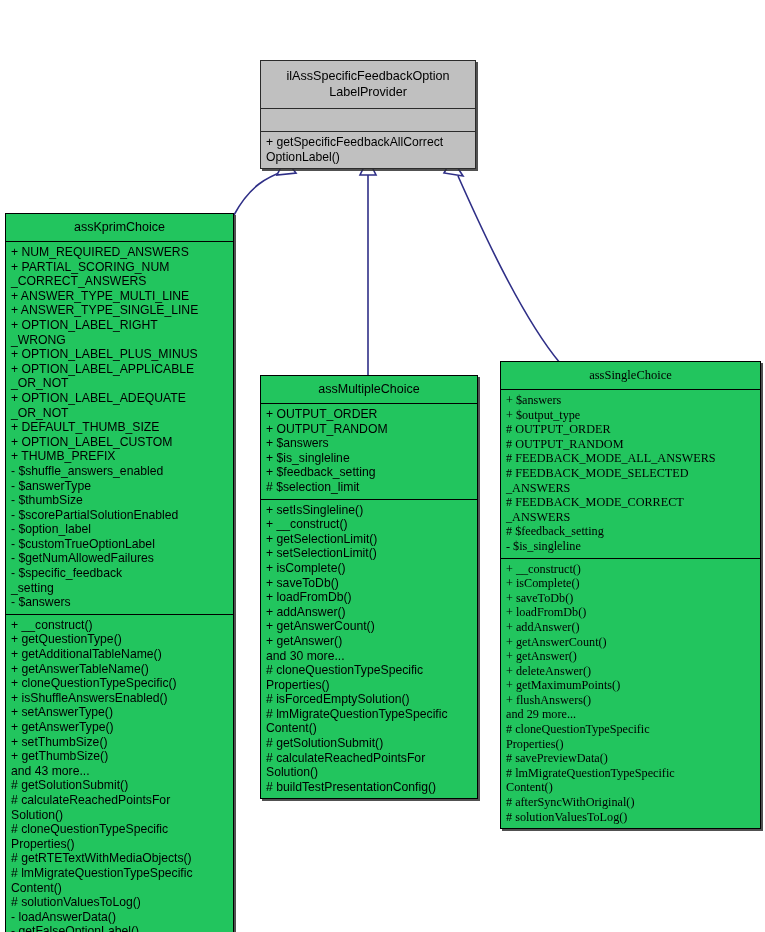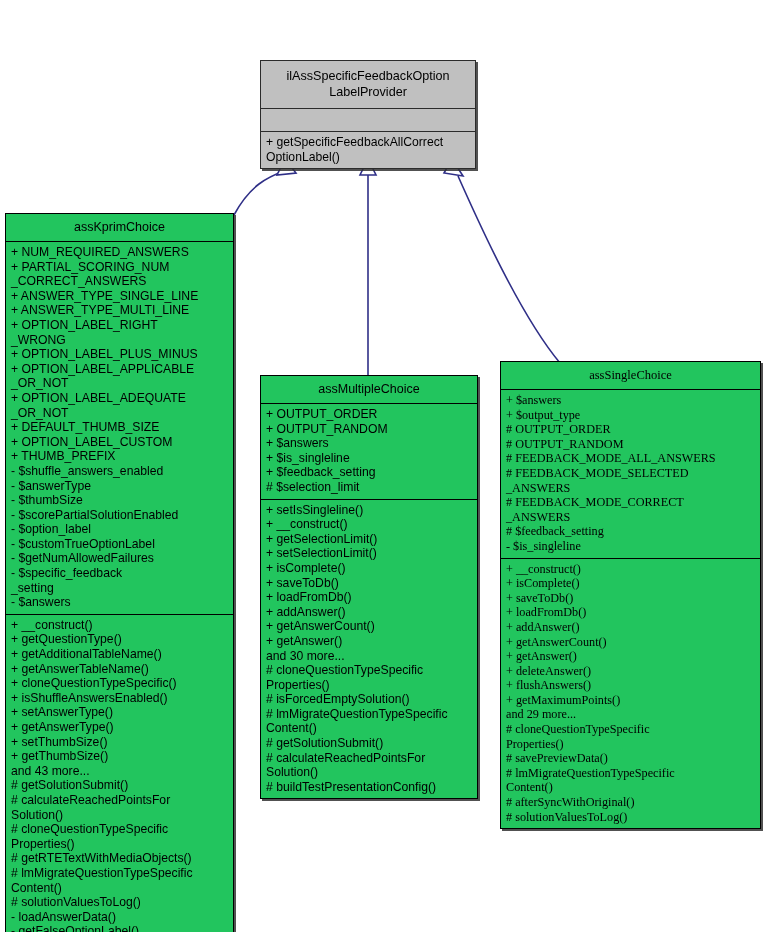--- a/index.html
+++ b/index.html
@@ -111,22 +111,22 @@
     </div>
   </div>
 
   <div class="uml-box" id="box-kprim">
     <div class="uml-title">assKprimChoice</div>
     <div class="uml-sep"></div>
     <div class="uml-compartment">
       <div class="uml-row">+ NUM_REQUIRED_ANSWERS</div>
       <div class="uml-row">+ PARTIAL_SCORING_NUM
 _CORRECT_ANSWERS</div>
+      <div class="uml-row">+ ANSWER_TYPE_MULTI_LINE</div>
       <div class="uml-row">+ ANSWER_TYPE_SINGLE_LINE</div>
-      <div class="uml-row">+ ANSWER_TYPE_MULTI_LINE</div>
       <div class="uml-row">+ OPTION_LABEL_RIGHT
 _WRONG</div>
       <div class="uml-row">+ OPTION_LABEL_PLUS_MINUS</div>
       <div class="uml-row">+ OPTION_LABEL_APPLICABLE
 _OR_NOT</div>
       <div class="uml-row">+ OPTION_LABEL_ADEQUATE
 _OR_NOT</div>
       <div class="uml-row">+ DEFAULT_THUMB_SIZE</div>
       <div class="uml-row">+ OPTION_LABEL_CUSTOM</div>
       <div class="uml-row">+ THUMB_PREFIX</div>
@@ -225,22 +225,22 @@
     <div class="uml-sep"></div>
     <div class="uml-compartment">
       <div class="uml-row">+ __construct()</div>
       <div class="uml-row">+ isComplete()</div>
       <div class="uml-row">+ saveToDb()</div>
       <div class="uml-row">+ loadFromDb()</div>
       <div class="uml-row">+ addAnswer()</div>
       <div class="uml-row">+ getAnswerCount()</div>
       <div class="uml-row">+ getAnswer()</div>
       <div class="uml-row">+ deleteAnswer()</div>
+      <div class="uml-row">+ getMaximumPoints()</div>
       <div class="uml-row">+ flushAnswers()</div>
-      <div class="uml-row">+ getMaximumPoints()</div>
       <div class="uml-row">and 29 more...</div>
       <div class="uml-row"># cloneQuestionTypeSpecific
 Properties()</div>
       <div class="uml-row"># savePreviewData()</div>
       <div class="uml-row"># lmMigrateQuestionTypeSpecific
 Content()</div>
       <div class="uml-row"># afterSyncWithOriginal()</div>
       <div class="uml-row"># solutionValuesToLog()</div>
     </div>
   </div>

